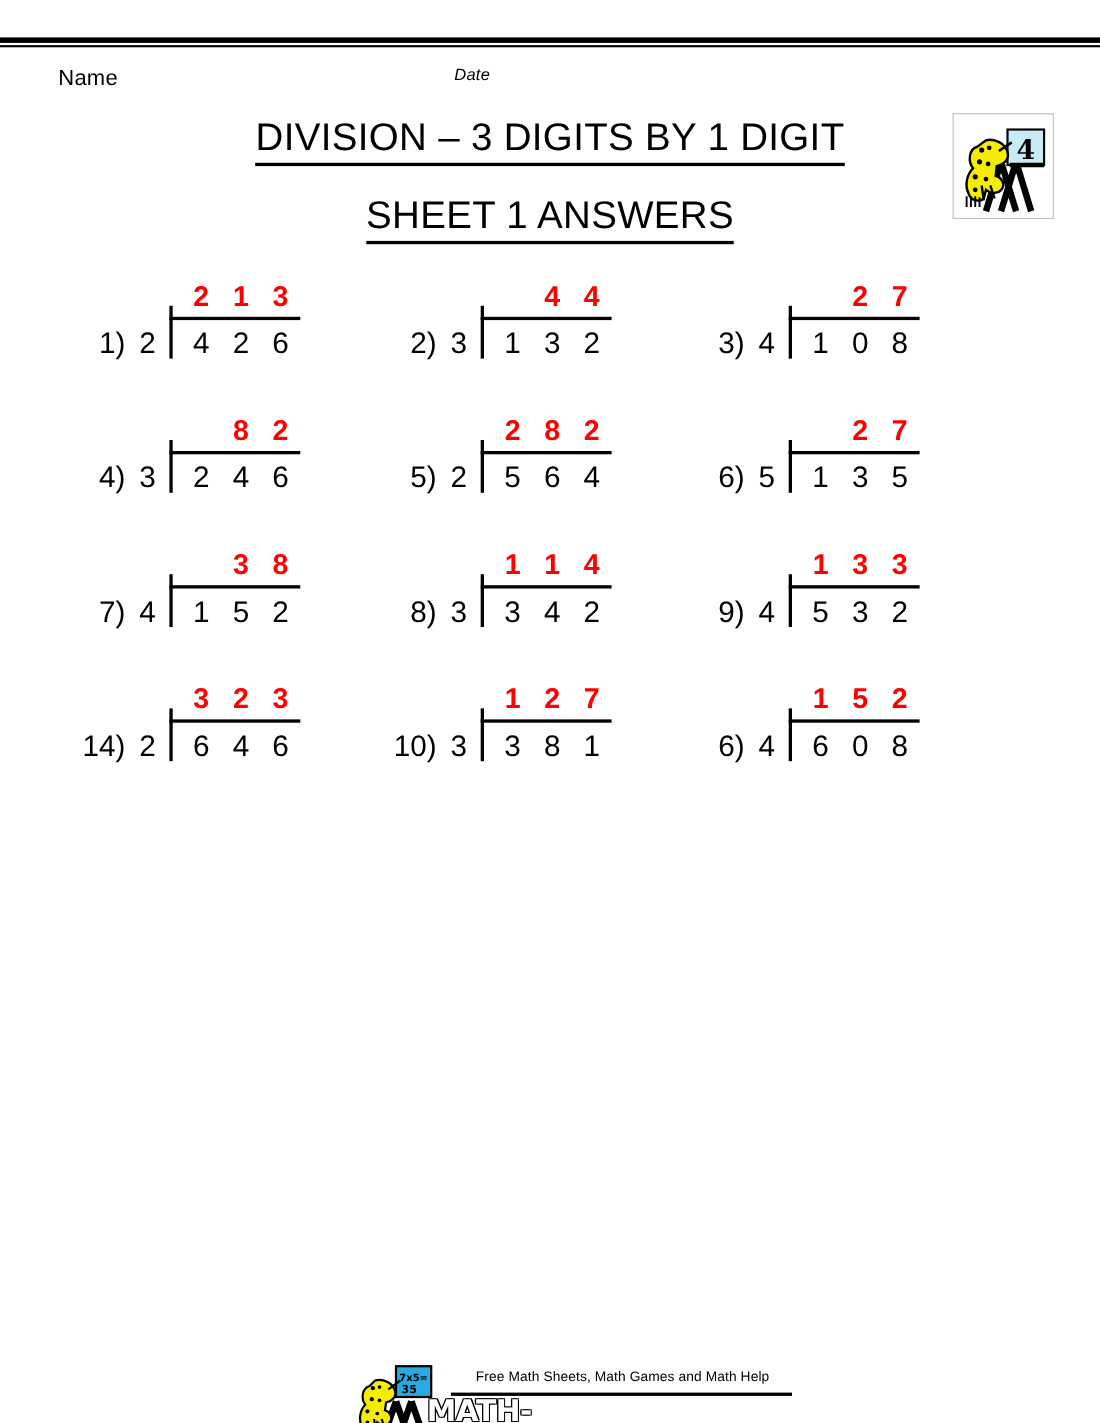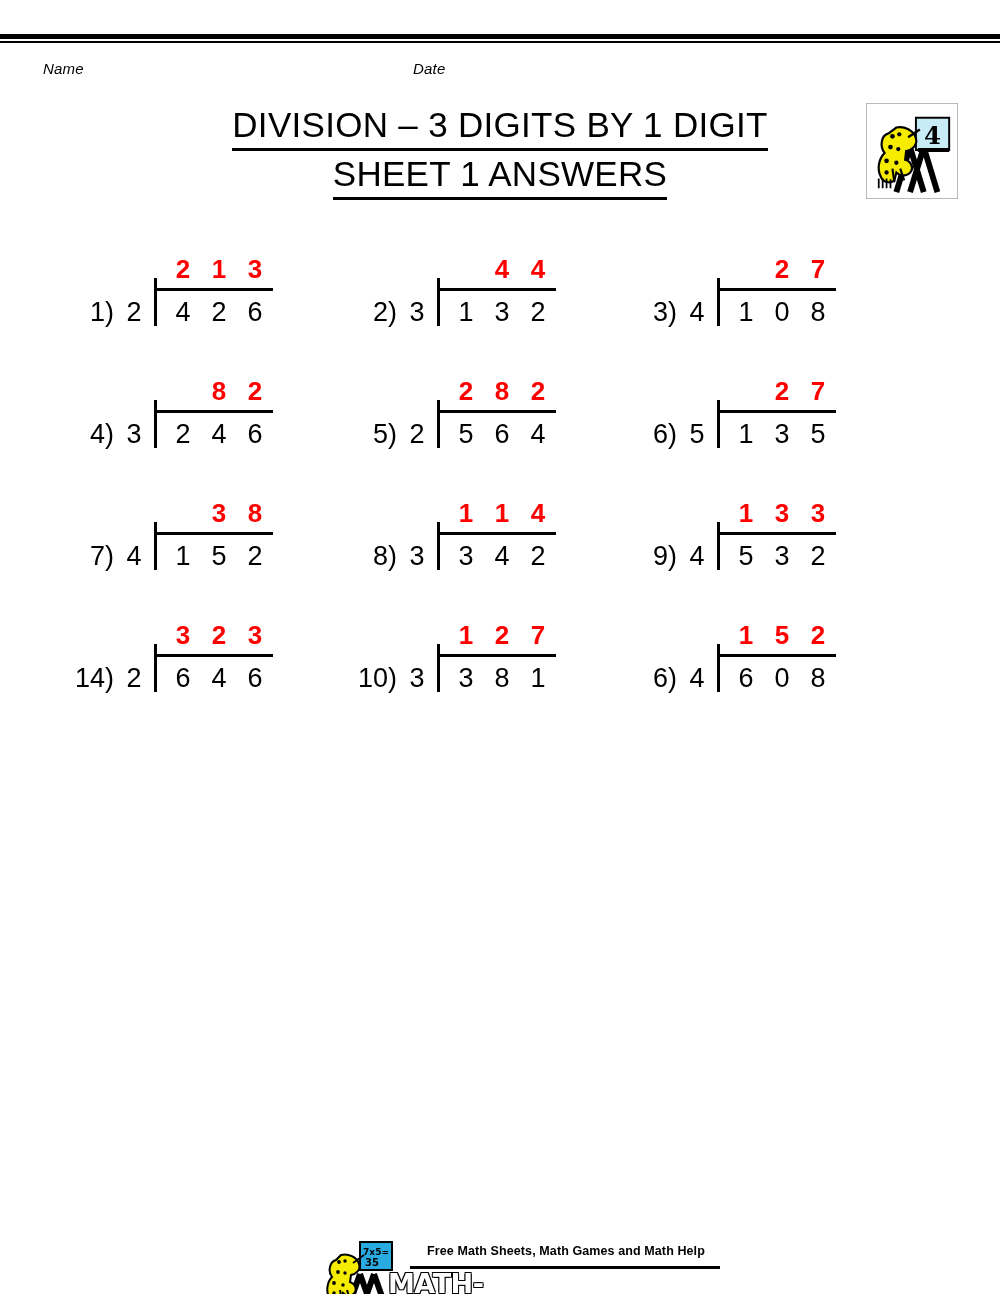--- a/index.html
+++ b/index.html
@@ -37,25 +37,24 @@
   
   .header {
     position: absolute;
     left: 0;
     top: 50px;
     width: 1000px;
     height: 160px;
   }
   .name-label {
     position: absolute;
-    left: 43px;
+    left: 53px;
     top: 10px;
-    font-size: 15px;
+    font-size: 20px;
     letter-spacing: .2px;
-    font-style: italic;
   }
   .date-label {
     position: absolute;
     left: 413px;
     top: 10px;
     font-size: 15px;
     letter-spacing: .2px;
     font-style: italic;
   }
 
@@ -72,21 +71,21 @@
     letter-spacing: .3px;
     display: inline-block;
     border-bottom: 3px solid #000;
     padding-bottom: 1px;
   }
   .title-line-wrap {
     display: block;
     text-align: center;
   }
   .title-line-wrap + .title-line-wrap {
-    margin-top: 0;
+    margin-top: 22px;
   }
 
   
   .header-logo {
     position: absolute;
     left: 866px;
     top: 53px;
     width: 92px;
     height: 96px;
     border: 1px solid #b9b9b9;
@@ -190,21 +189,21 @@
     top: 2px;
     width: 86px;
     height: 72px;
   }
   .footer-tagline {
     position: absolute;
     left: 96px;
     top: 8px;
     width: 300px;
     font-size: 12.5px;
-    font-weight: bold;
+    font-weight: normal;
     text-align: center;
     letter-spacing: .1px;
   }
   .footer-rule {
     position: absolute;
     left: 90px;
     top: 30px;
     width: 310px;
     height: 3px;
     background: #000000;

